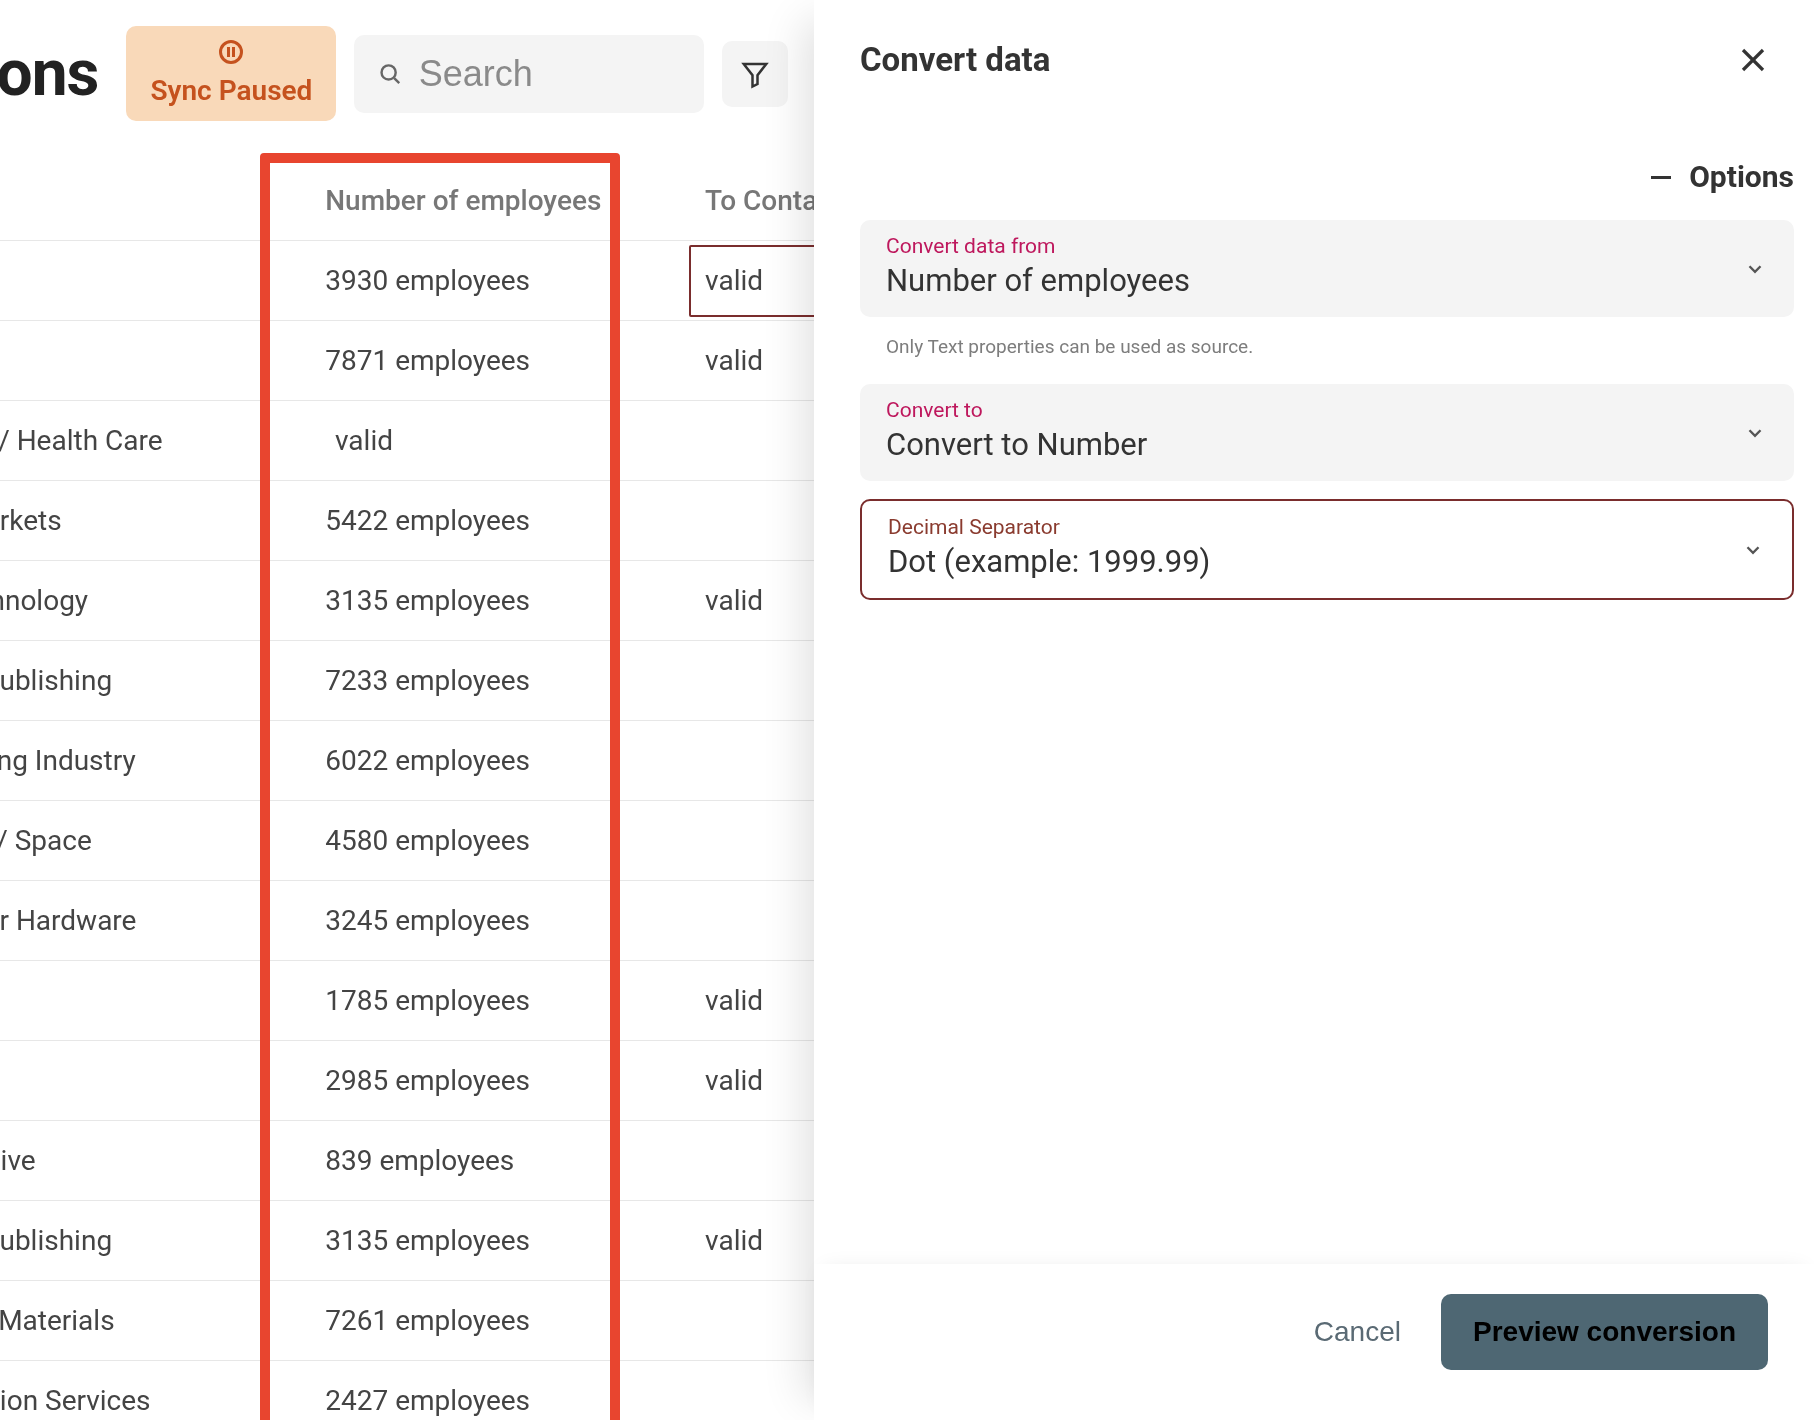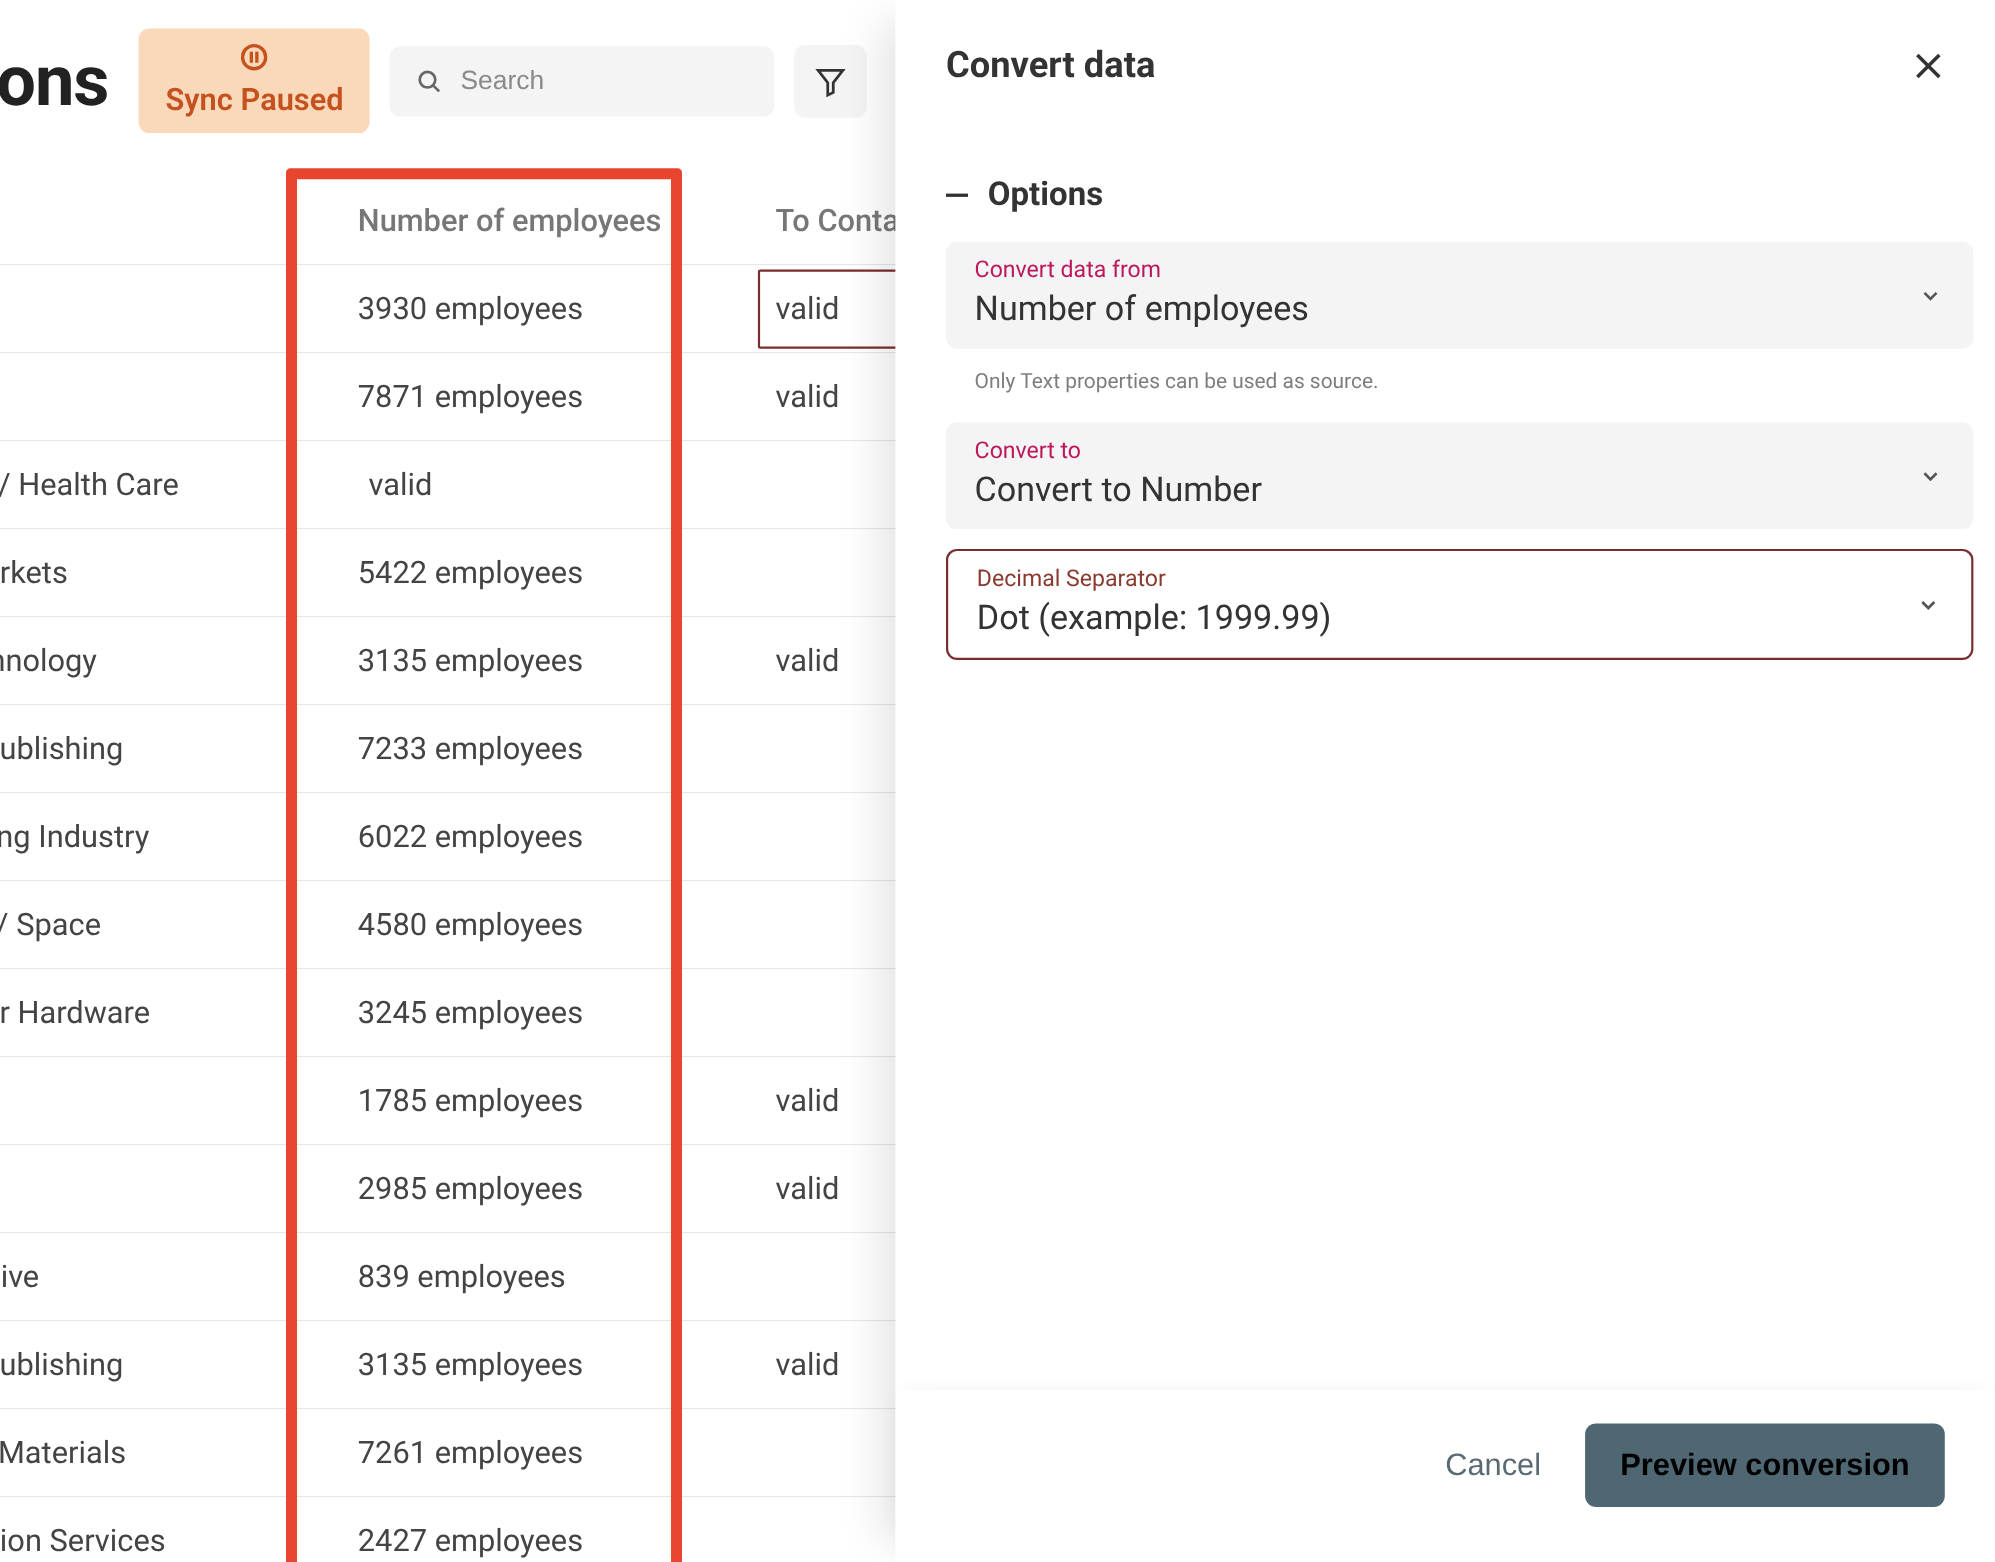--- a/index.html
+++ b/index.html
@@ -21,21 +21,21 @@
     .pause-icon { width: 24px; height: 24px; border: 3px solid #c5521e; border-radius: 50%; display: inline-flex; align-items: center; justify-content: center; }
     .pause-icon::before { content: ""; width: 3px; height: 10px; background: #c5521e; box-shadow: 5px 0 0 #c5521e; margin-left: -5px; }
 
     .search-box {
       display: flex; align-items: center; gap: 16px;
       background: #f4f4f4; border-radius: 10px;
       padding: 18px 24px; width: 350px;
       font-size: 30px; color: #8a8a8a;
     }
     .search-icon { width: 28px; height: 28px; }
-    .search-input { border: none; background: transparent; font-size: 24px; color: #555; outline: none; width: 100%; }
+    .search-input { border: none; background: transparent; font-size: 36px; color: #555; outline: none; width: 100%; }
     .search-input::placeholder { color: #8a8a8a; }
 
     .filter-btn {
       width: 66px; height: 66px; background: #f4f4f4; border-radius: 10px;
       display: inline-flex; align-items: center; justify-content: center; cursor: pointer;
     }
 
     .table-wrap { position: relative; width: 920px; margin-left: -40px; }
     .header-row, .data-row { display: flex; align-items: center; height: 80px; border-bottom: 1px solid #e7e7e7; }
     .header-row { font-size: 28px; color: #777; font-weight: 500; }
@@ -61,21 +61,21 @@
       display: flex; flex-direction: column;
     }
     .panel-header {
       display: flex; align-items: center; justify-content: space-between;
       padding: 40px 46px 10px 46px;
     }
     .panel-title { font-size: 33px; font-weight: 700; color: #333; }
     .close-x { width: 30px; height: 30px; cursor: pointer; color: #333; }
 
     .panel-body { padding: 70px 20px 0 46px; flex: 1; overflow: auto; }
-    .opt-head { display: flex; align-items: center; gap: 18px; margin-bottom: 26px; }
+    .opt-head { display: flex; align-items: center; gap: 18px; margin-bottom: 26px; justify-content: flex-end; }
     .minus-icon { width: 20px; height: 3px; background: #333; display: inline-block; margin-top: 2px; }
     .opt-title { font-size: 30px; font-weight: 700; color: #333; }
 
     .select-box {
       background: #f4f4f4; border-radius: 10px;
       padding: 14px 24px 18px 26px; margin-bottom: 18px;
       position: relative;
     }
     .select-label { font-size: 21px; color: #be185d; margin-bottom: 4px; }
     .select-value { font-size: 31px; color: #333; }

